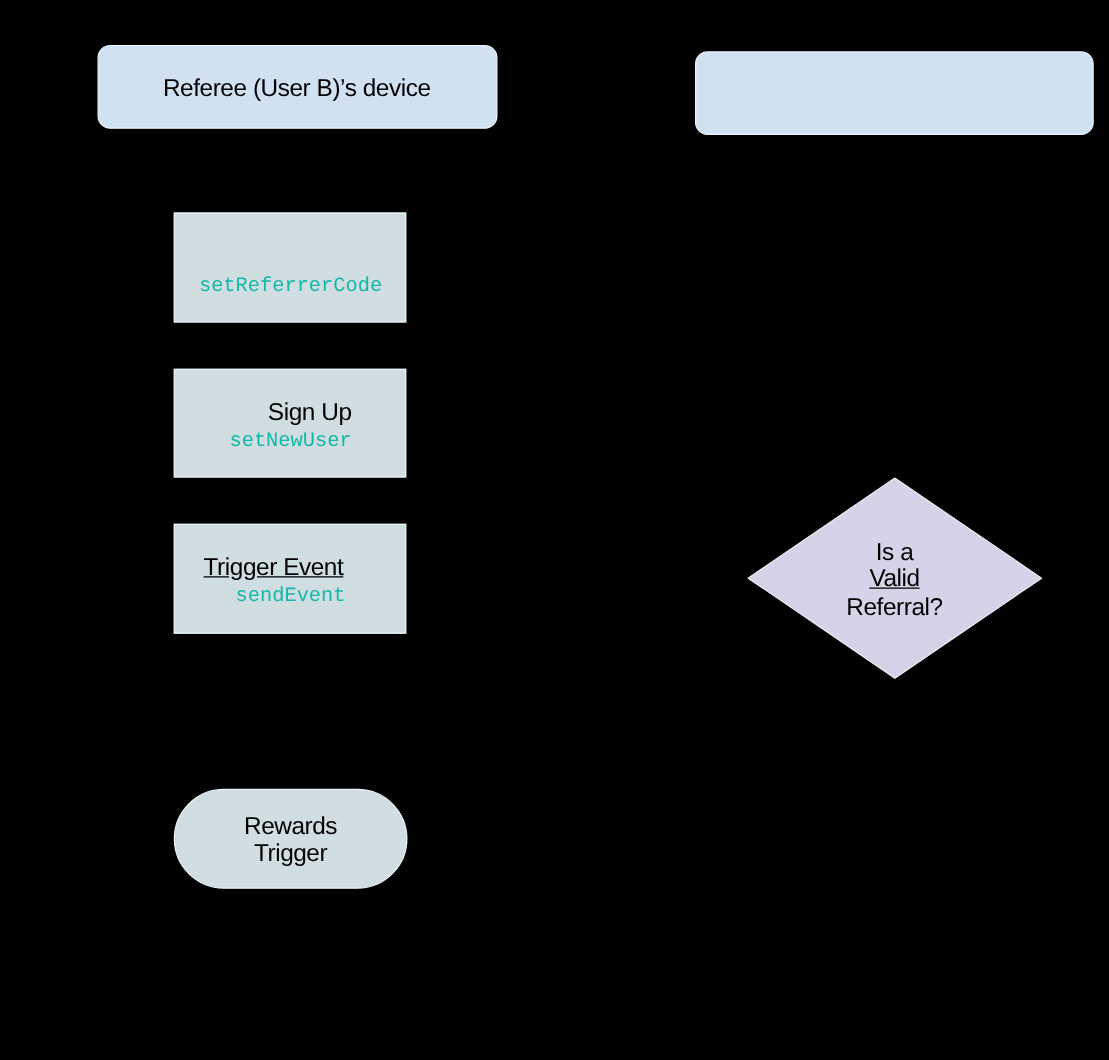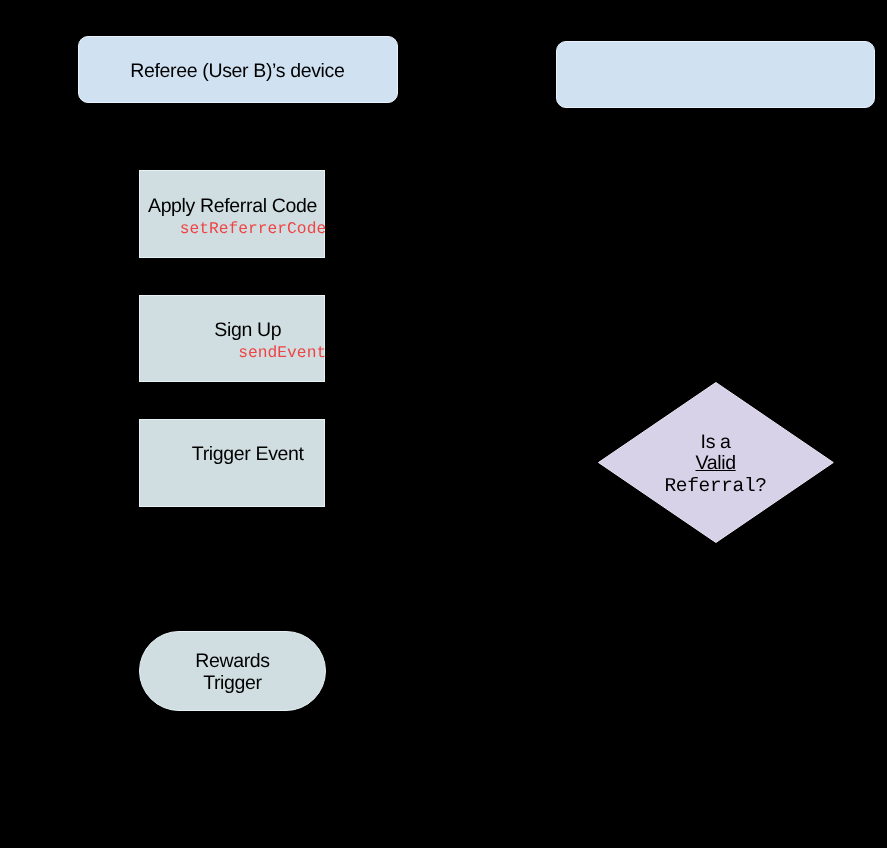--- a/index.html
+++ b/index.html
@@ -41,24 +41,23 @@
     font-size: 19.5px;
     letter-spacing: -0.35px;
     color: #000000;
     line-height: 20px;
     white-space: nowrap;
   }
   .label-mono {
     font-family: "Liberation Mono", monospace;
     font-size: 16.3px;
     letter-spacing: 0px;
-    color: #ef4444;
+    color: #14b8a6;
     line-height: 18px;
     white-space: nowrap;
-    text-align: right;
   }
   .subgraph-title {
     background: #d0e1f2;
     border: 1px solid #e9f2fc;
     border-radius: 10px;
   }
   .process {
     background: #d0dee2;
     border: 1px solid #e6f2f5;
   }
@@ -89,29 +88,29 @@
 
   <div class="diamond-wrap" style="left: 564.7px; top: 381.9px; width: 235.8px; height: 161px;">
     <svg width="236.8" height="162" viewBox="0 0 236.8 162">
       <polygon points="117.9,0.5 235.3,80.5 117.9,160.5 0.5,80.5" fill="#d8d2e8" stroke="#ece8f6" stroke-width="1"></polygon>
     </svg>
   </div>
 
   <div class="textlayer">
     <div class="tline label-main" style="left:44.4px; top:60.5px; width:320px;">Referee (User B)’s device</div>
 
-    <div class="tline label-main" style="left:105.7px; top:195.5px; width:187.5px;">Apply Referral Code</div>
     <div class="tline label-mono" style="left:105.7px; top:219.5px; width:187.5px;">setReferrerCode</div>
 
     <div class="tline label-main" style="left:121px; top:319.5px; width:187.5px;">Sign Up</div>
-    <div class="tline label-mono" style="left:105.7px; top:343.5px; width:187.5px;">sendEvent</div>
+    <div class="tline label-mono" style="left:105.7px; top:343.5px; width:187.5px;">setNewUser</div>
 
-    <div class="tline label-main" style="left:121px; top:443.5px; width:187.5px;">Trigger Event</div>
+    <div class="tline label-main" style="left:92px; top:443.5px; width:187.5px;text-decoration:underline;">Trigger Event</div>
+    <div class="tline label-mono" style="left:105.7px; top:467.5px; width:187.5px;">sendEvent</div>
 
     <div class="tline label-main" style="left:105.7px; top:651px; width:187.5px;">Rewards</div>
     <div class="tline label-main" style="left:105.7px; top:672.5px; width:187.5px;">Trigger</div>
 
     <div class="tline label-main" style="left:564.6px; top:432px; width:236px;">Is a</div>
     <div class="tline label-main" style="left:564.6px; top:452.5px; width:236px;text-decoration:underline;">Valid</div>
-    <div class="tline label-main" style="left:564.6px; top:475.5px; width:236px;font-family:Liberation Mono, monospace;">Referral?</div>
+    <div class="tline label-main" style="left:564.6px; top:475.5px; width:236px;">Referral?</div>
   </div>
 
 </div>
 
 </body></html>

